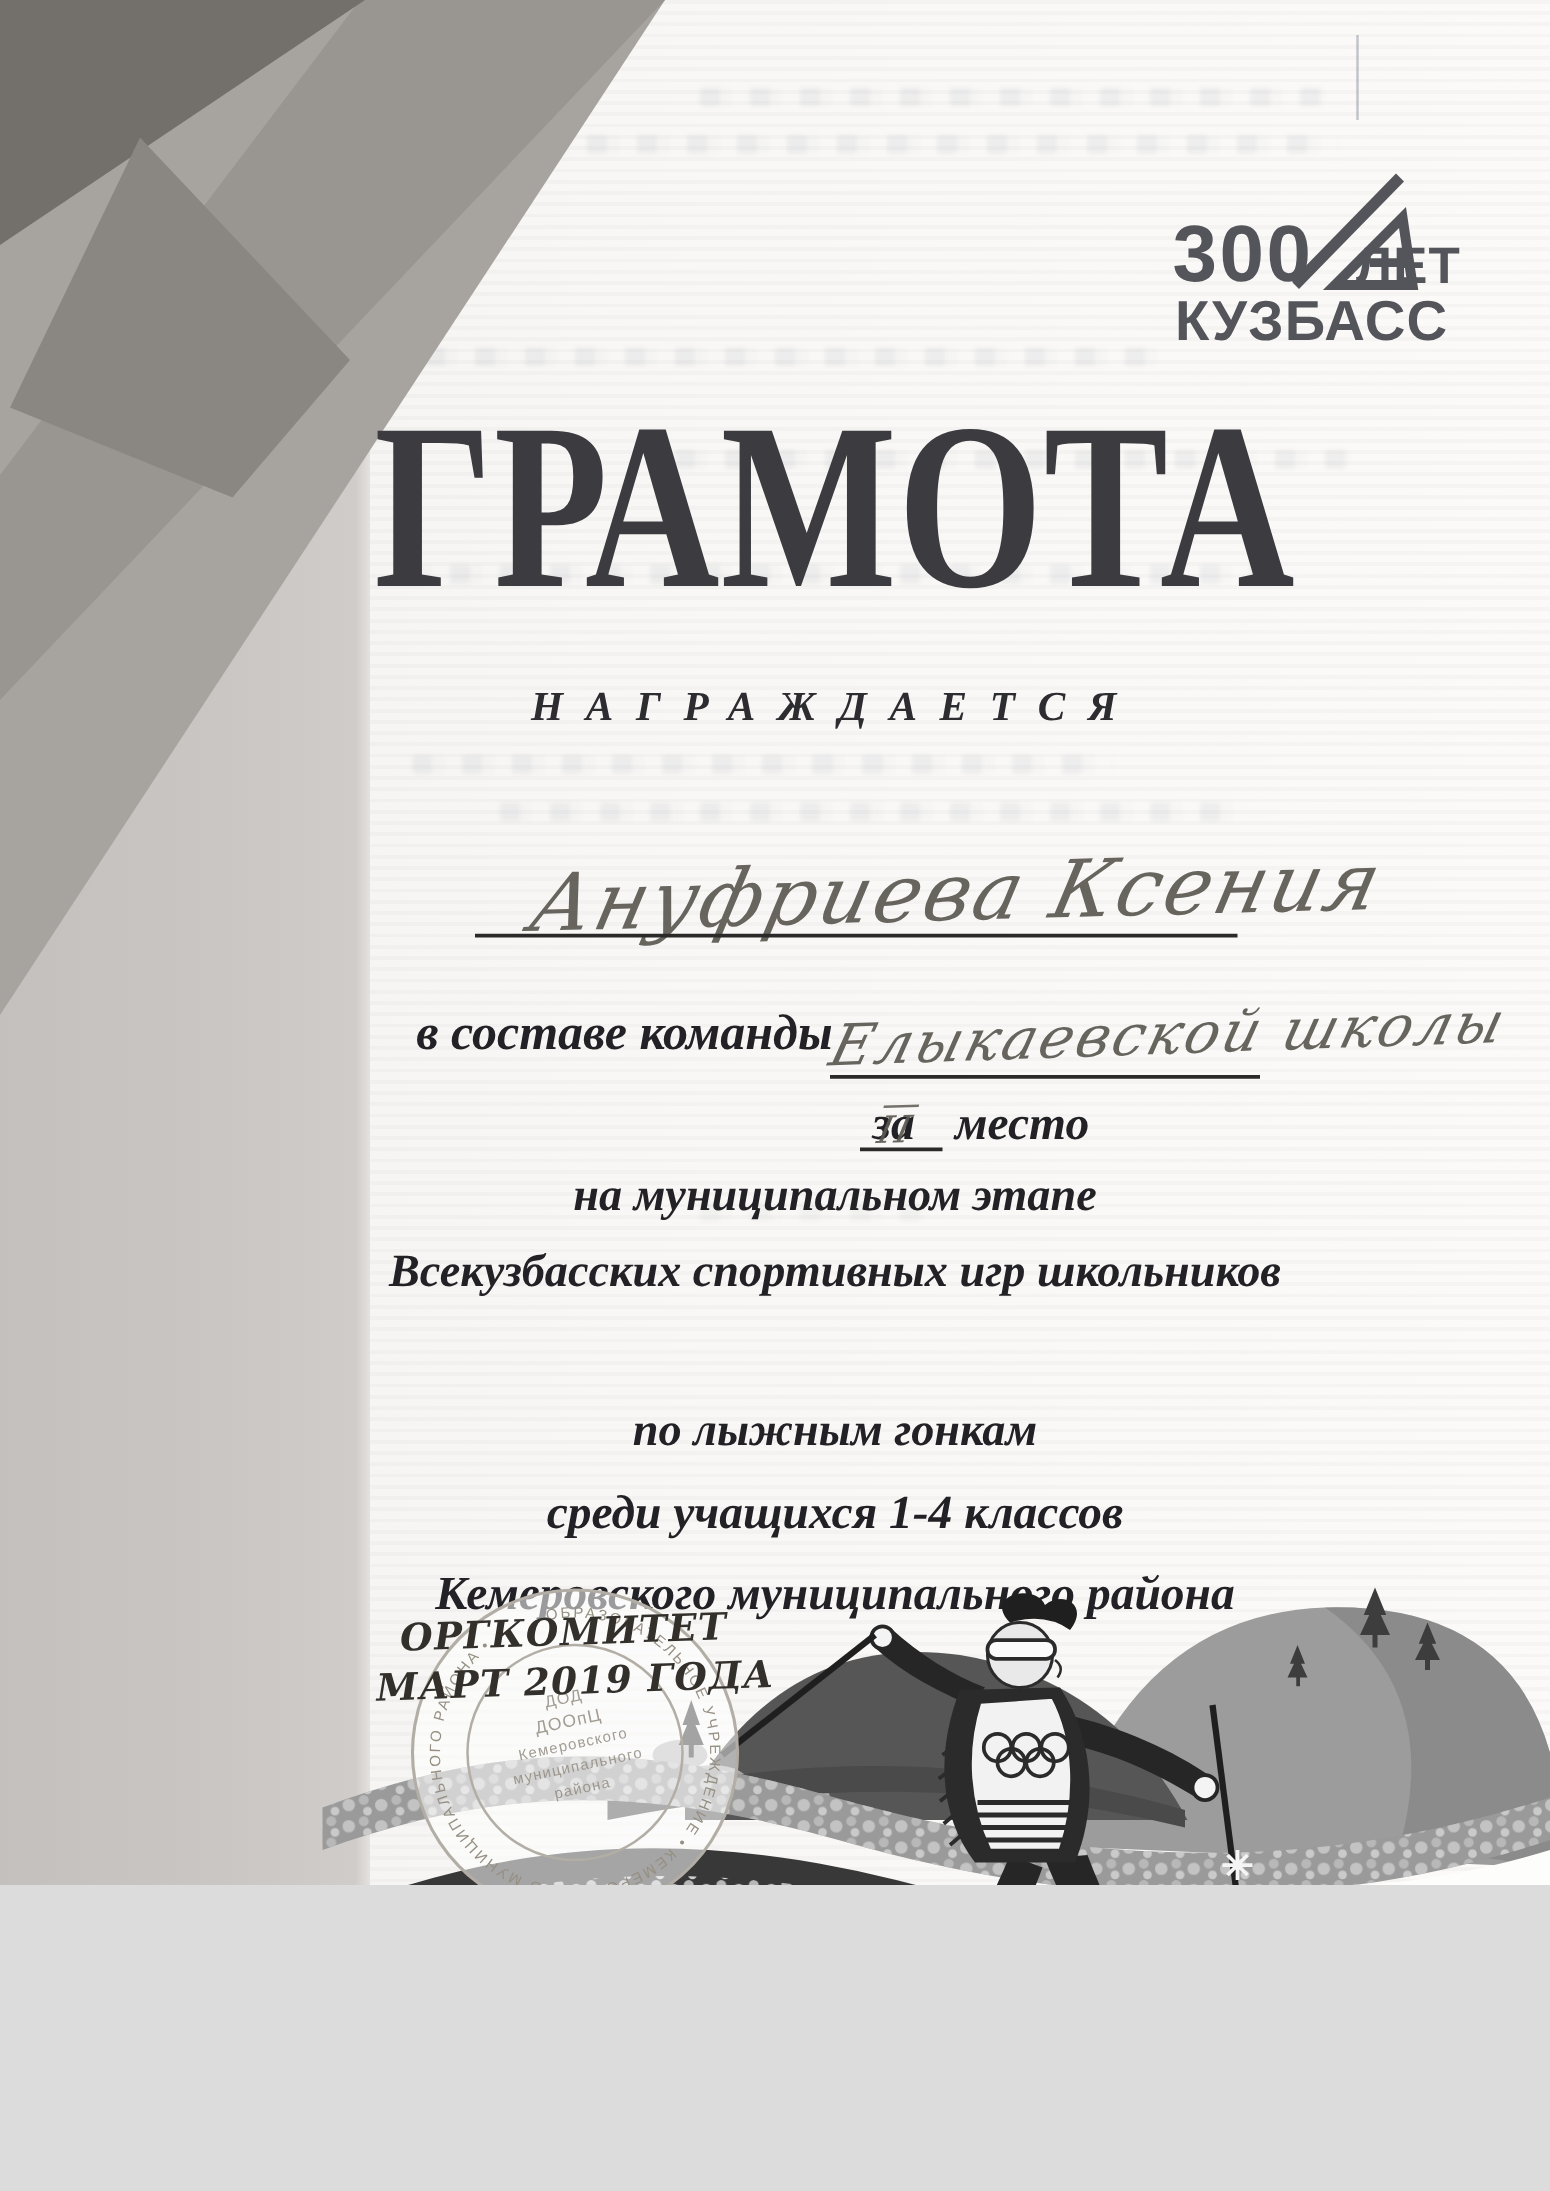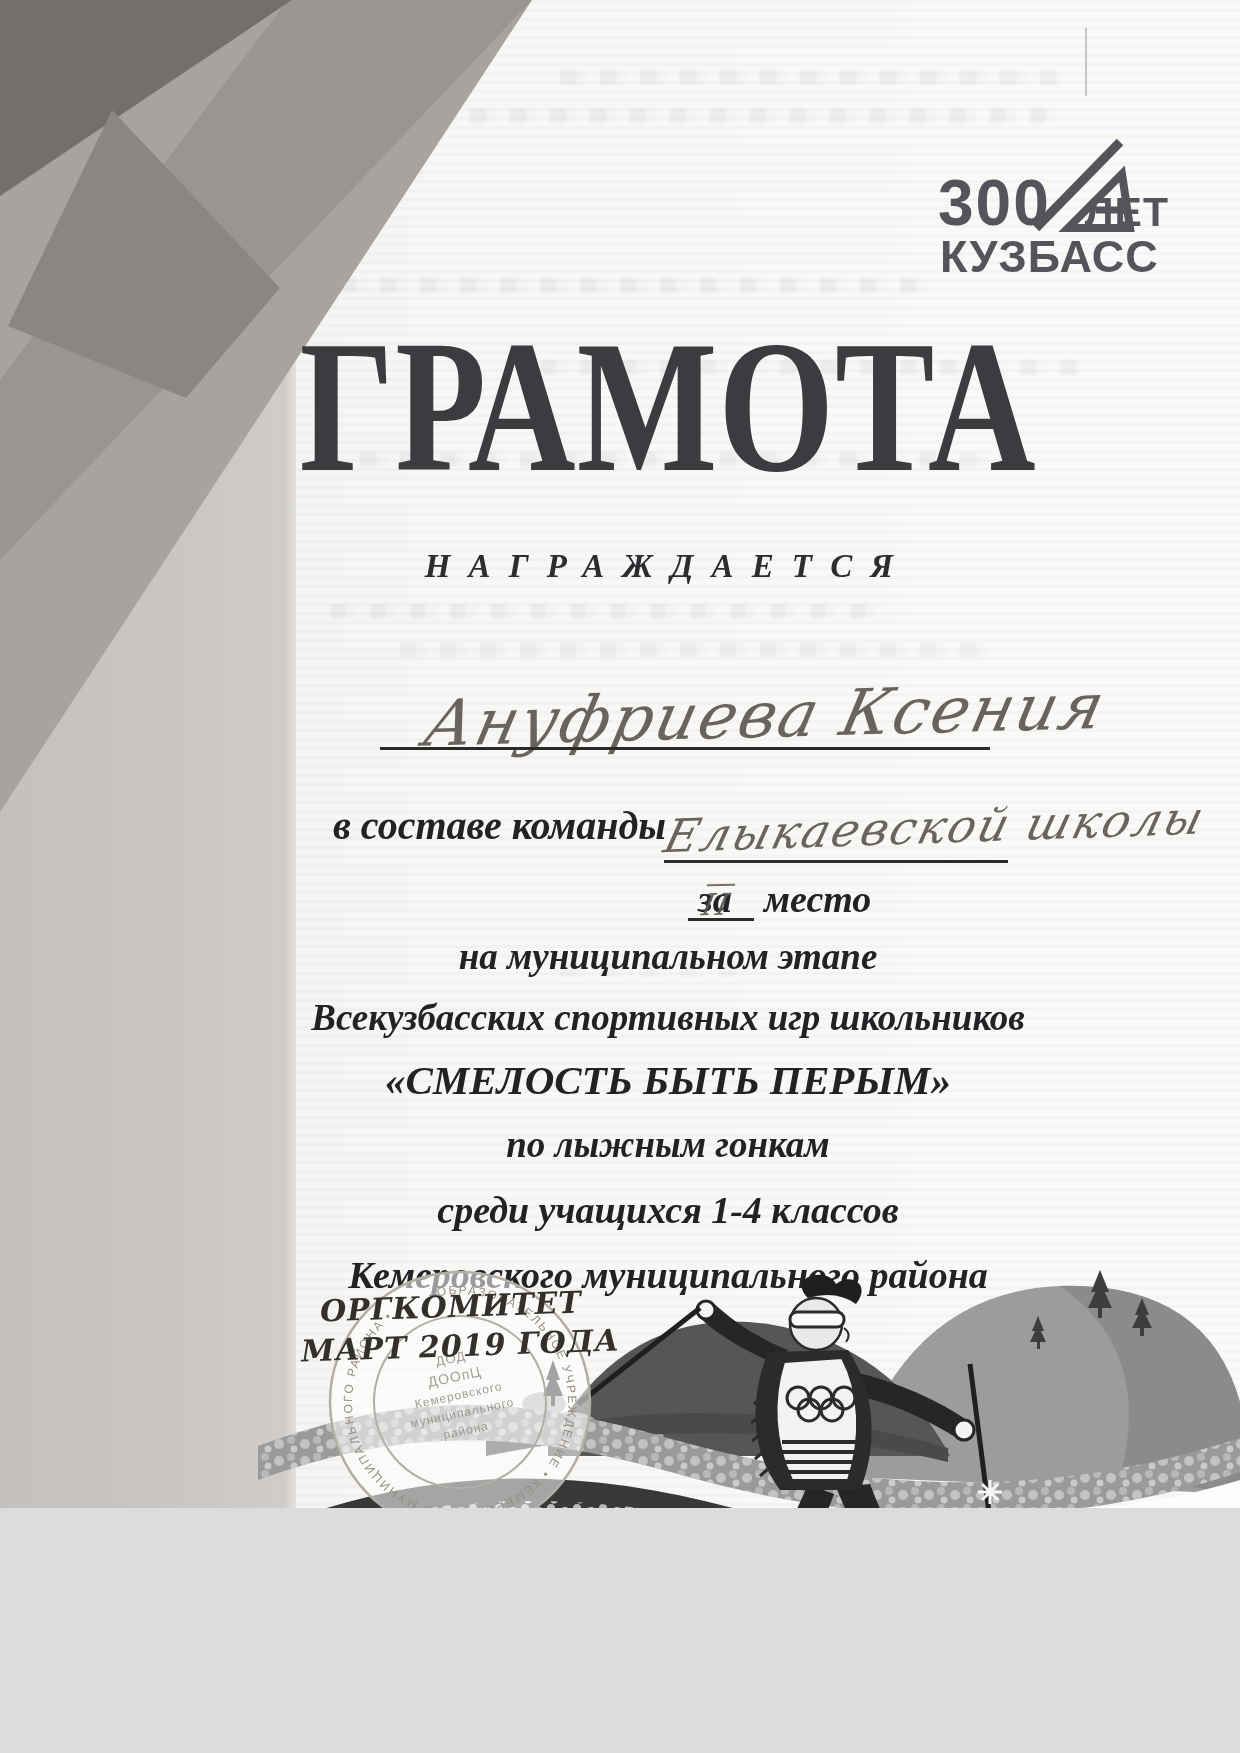--- a/index.html
+++ b/index.html
@@ -115,21 +115,20 @@
   <div class="hand hand-team">Елыкаевской школы</div>
   <div class="uline ul-team"></div>
 
   <div class="bline za">за</div>
   <div class="hand hand-place">II</div>
   <div class="uline ul-place"></div>
   <div class="bline mesto">место</div>
 
   <div class="content bline l1">на муниципальном этапе</div>
   <div class="content bline l2">Всекузбасских спортивных игр школьников</div>
-  <div class="content bline l3">«СМЕЛОСТЬ БЫТЬ ПЕРЫМ»</div>
   <div class="content bline l4">по лыжным гонкам</div>
   <div class="content bline l5">среди учащихся 1-4 классов</div>
   <div class="content bline l6">Кемеровского муниципального района</div>
 
   <div class="stamp">
     <svg width="276" height="276" viewBox="0 0 276 276">
       <defs>
         <path id="ringPath" d="M138,30 a108,108 0 1,1 -0.01,0 z" fill="none"></path>
       </defs>
       <circle cx="138" cy="138" r="130" fill="rgba(255,255,255,0.55)" stroke="#b3aea5" stroke-width="2.5"></circle>

